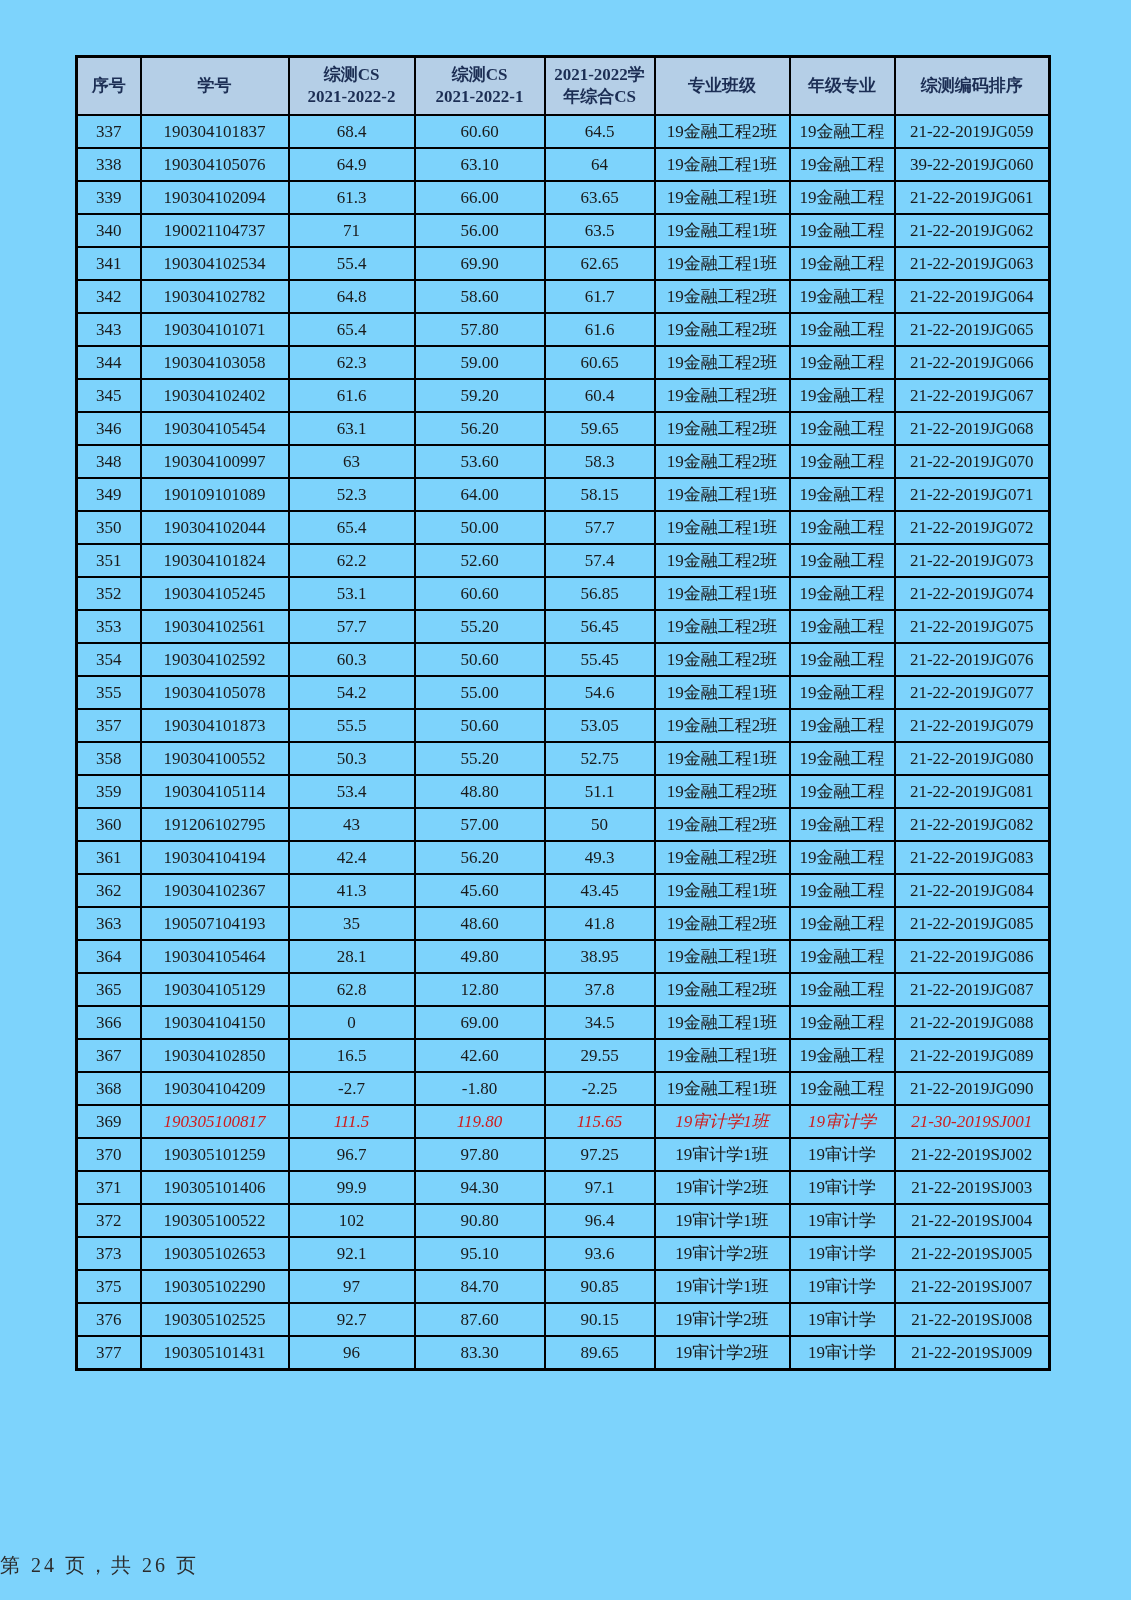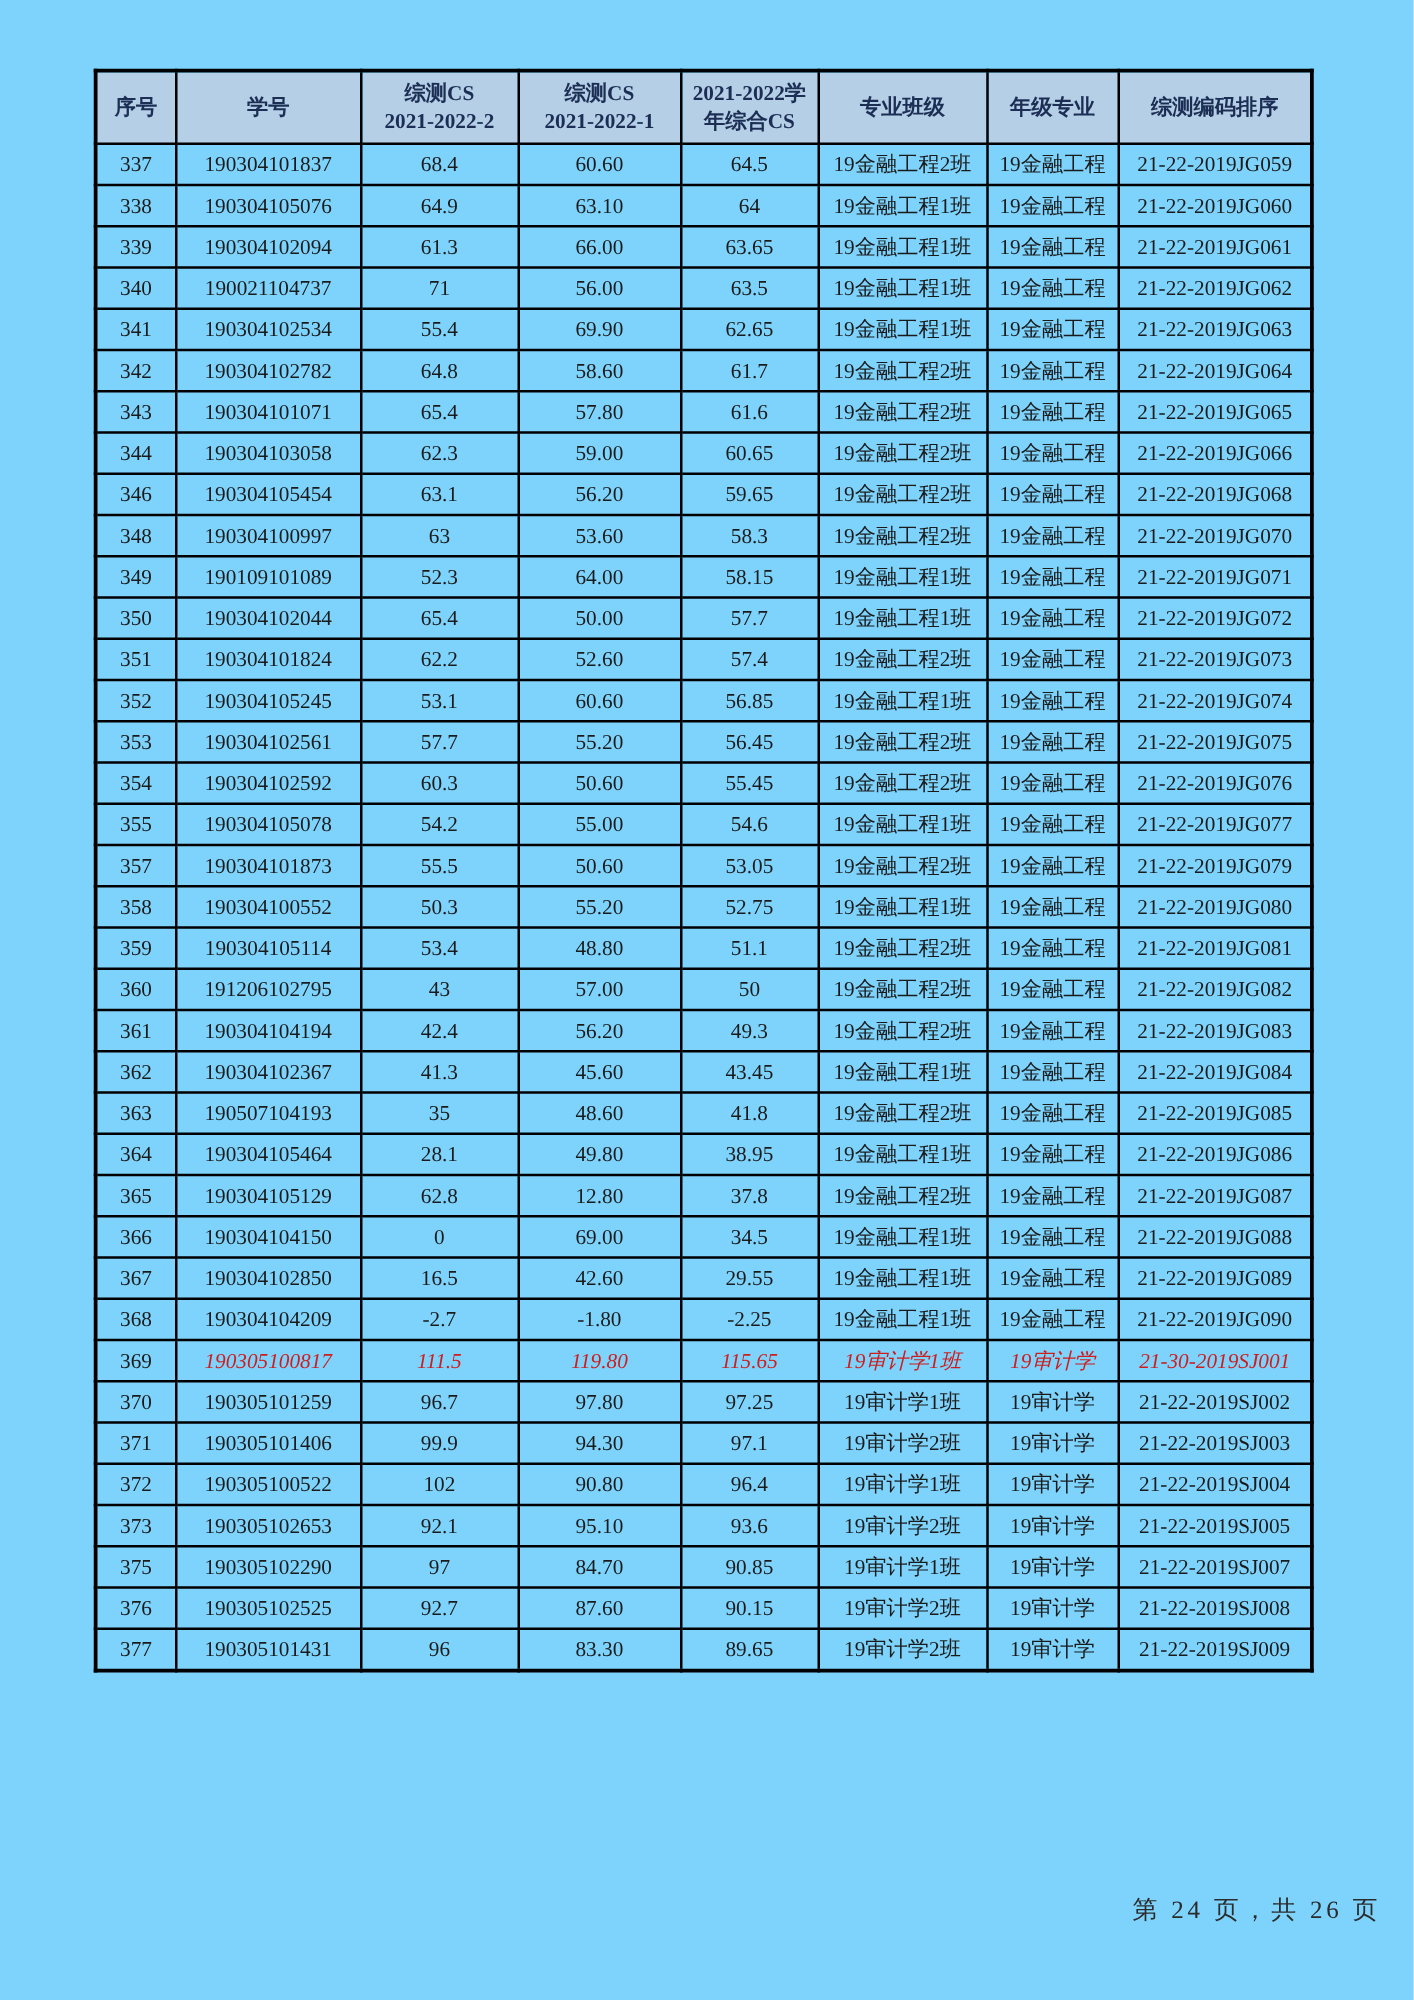--- a/index.html
+++ b/index.html
@@ -45,24 +45,24 @@
     color: #1a1a1a;
     height: 31px;
     white-space: nowrap;
   }
   .score-table td.red {
     color: var(--highlight-red, #cf1d1d);
     font-style: italic;
   }
   .footer {
     position: absolute;
-    top: 1514px;
+    top: 1552px;
     left: 0;
     width: 1105px;
-    text-align: right;
+    text-align: left;
     font-size: 20px;
     color: #2b2b2b;
     letter-spacing: 3px;
   }
 </style>
 </head>
 <body>
 
 <div class="page">
   <table class="score-table">
@@ -103,21 +103,21 @@
     <td>21-22-2019JG059</td>
   </tr>
         <tr>
     <td>338</td>
     <td>190304105076</td>
     <td>64.9</td>
     <td>63.10</td>
     <td>64</td>
     <td>19金融工程1班</td>
     <td>19金融工程</td>
-    <td>21-22-2019JG060</td>
+    <td>39-22-2019JG060</td>
   </tr>
         <tr>
     <td>339</td>
     <td>190304102094</td>
     <td>61.3</td>
     <td>66.00</td>
     <td>63.65</td>
     <td>19金融工程1班</td>
     <td>19金融工程</td>
     <td>21-22-2019JG061</td>
@@ -164,20 +164,30 @@
   </tr>
         <tr>
     <td>344</td>
     <td>190304103058</td>
     <td>62.3</td>
     <td>59.00</td>
     <td>60.65</td>
     <td>19金融工程2班</td>
     <td>19金融工程</td>
     <td>21-22-2019JG066</td>
+  </tr>
+        <tr>
+    <td>345</td>
+    <td>190304102402</td>
+    <td>61.6</td>
+    <td>59.20</td>
+    <td>60.4</td>
+    <td>19金融工程2班</td>
+    <td>19金融工程</td>
+    <td>21-22-2019JG067</td>
   </tr>
         <tr>
     <td>346</td>
     <td>190304105454</td>
     <td>63.1</td>
     <td>56.20</td>
     <td>59.65</td>
     <td>19金融工程2班</td>
     <td>19金融工程</td>
     <td>21-22-2019JG068</td>

